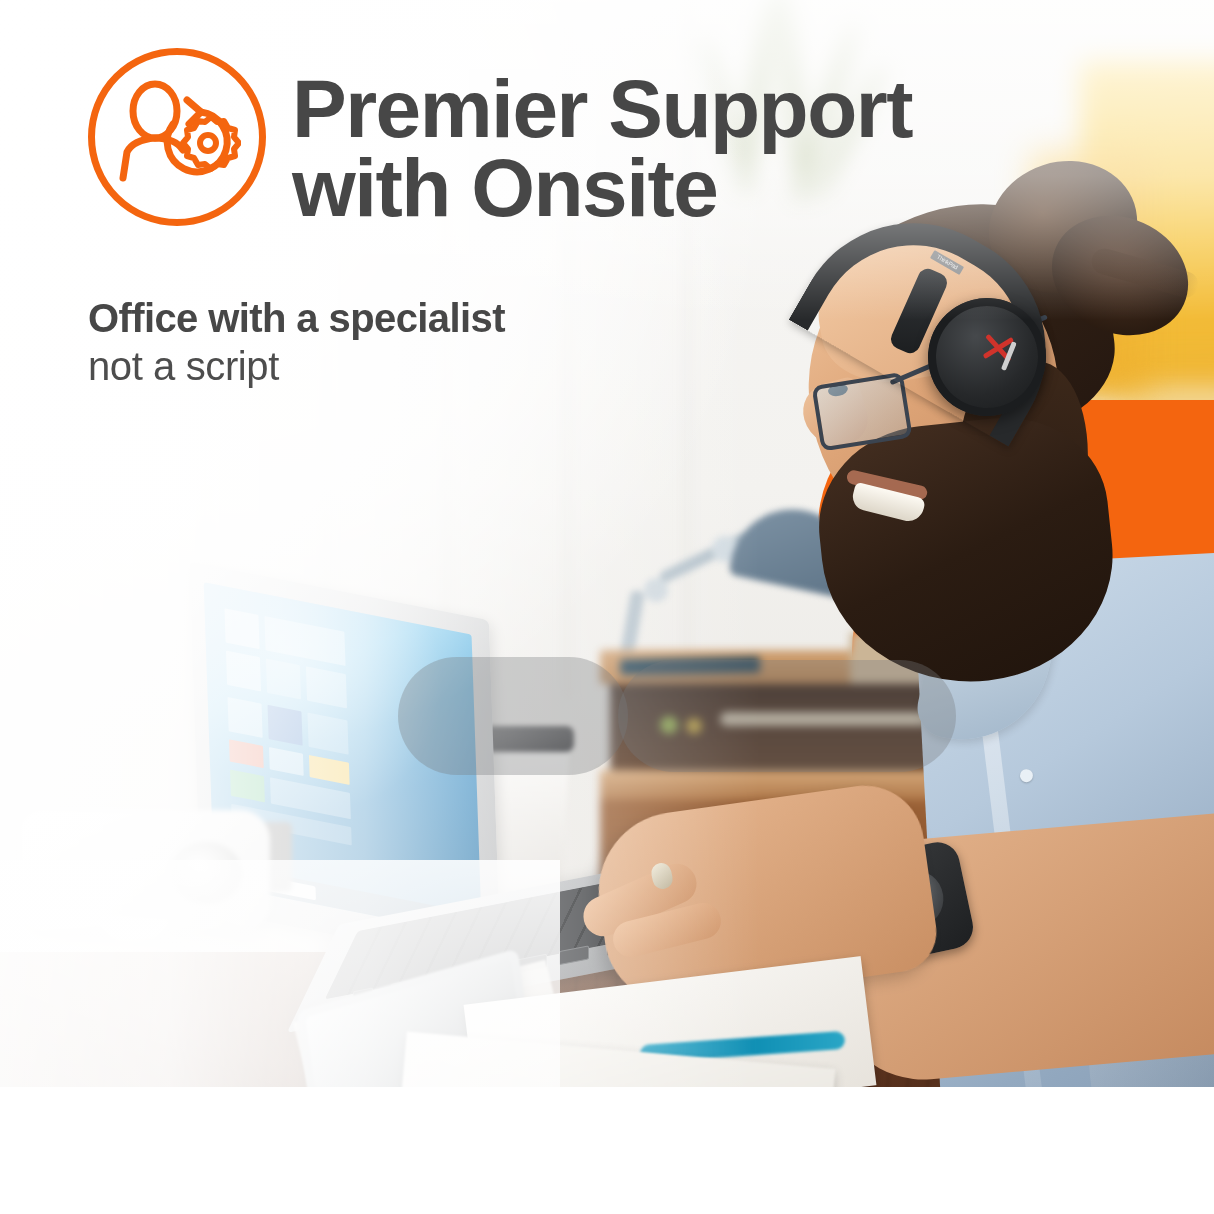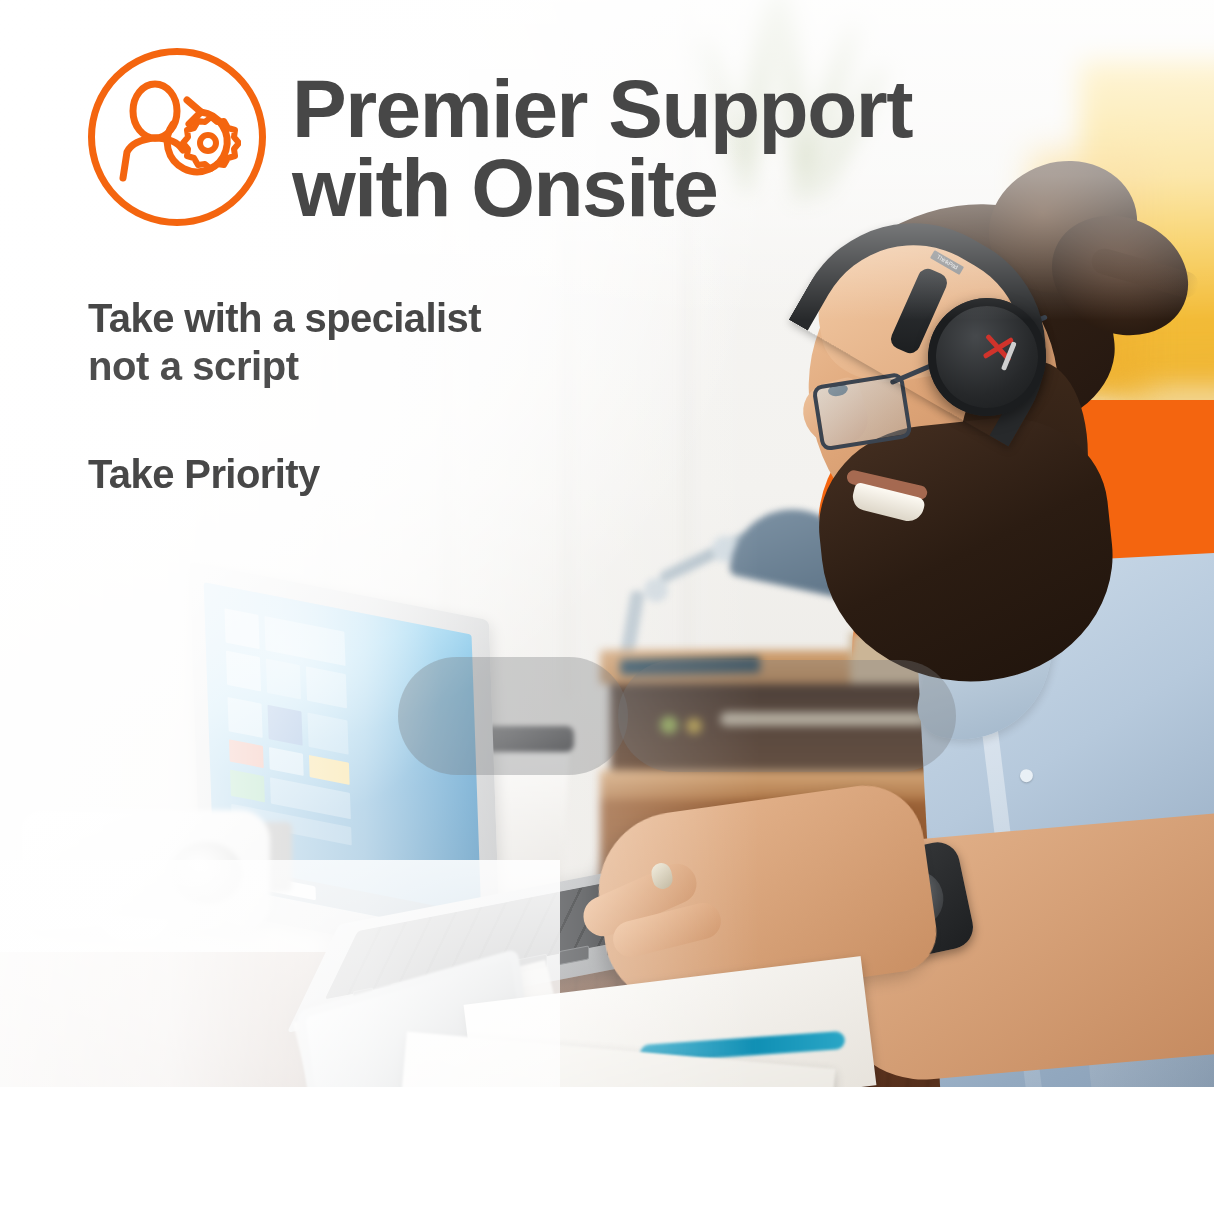--- a/index.html
+++ b/index.html
@@ -426,21 +426,21 @@
   }
 
   .features{position:absolute;left:88px;top:296px;width:700px;}
   .feature{margin-bottom:62px;}
   .feature:last-child{margin-bottom:0;}
   .f-head{
     font-size:40px;font-weight:bold;color:#474747;
     line-height:1.12;letter-spacing:-.6px;margin:0;
   }
   .f-sub{
-    font-size:40px;font-weight:bold;color:#4d4d4d;
+    font-size:40px;font-weight:normal;color:#4d4d4d;
     line-height:1.18;letter-spacing:-.4px;margin:2px 0 0 0;
   }
 </style>
 </head>
 <body>
 
 <div id="poster">
 
   <div class="photo">
     <div class="wall"></div>
@@ -613,24 +613,23 @@
           <circle cx="95" cy="65" r="8" stroke-width="6"></circle>
         </svg>
       </div>
       <h1 class="title">Premier Support
 with Onsite</h1>
     </div>
 
     <div class="features">
 
       <div class="feature">
-        <p class="f-head">Take with a specialist</p>
+        <p class="f-head">Office with a specialist</p>
         <p class="f-sub">not a script</p>
       </div>
 
       <div class="feature">
-        <p class="f-head">Take Priority</p>
       </div>
 
 
     </div>
   </div>
 </div>
 
 </body></html>

